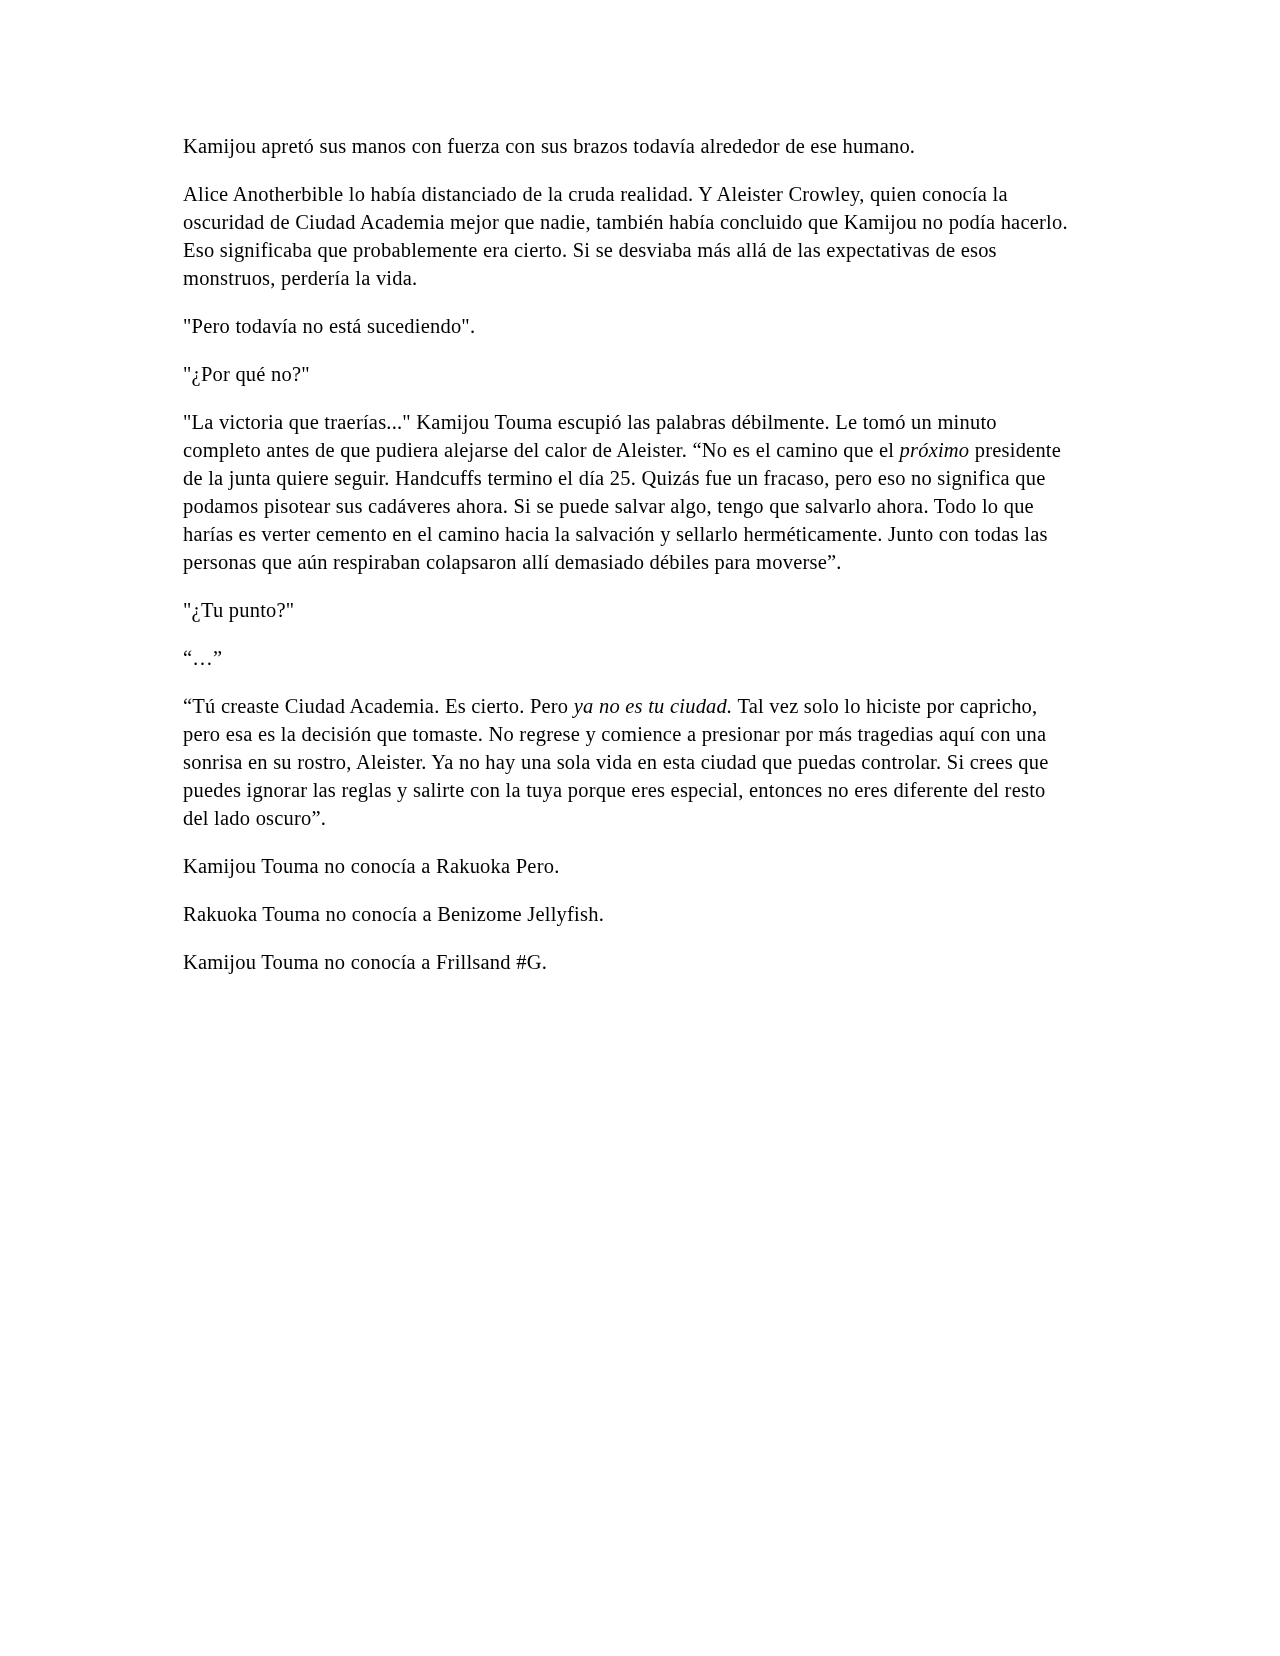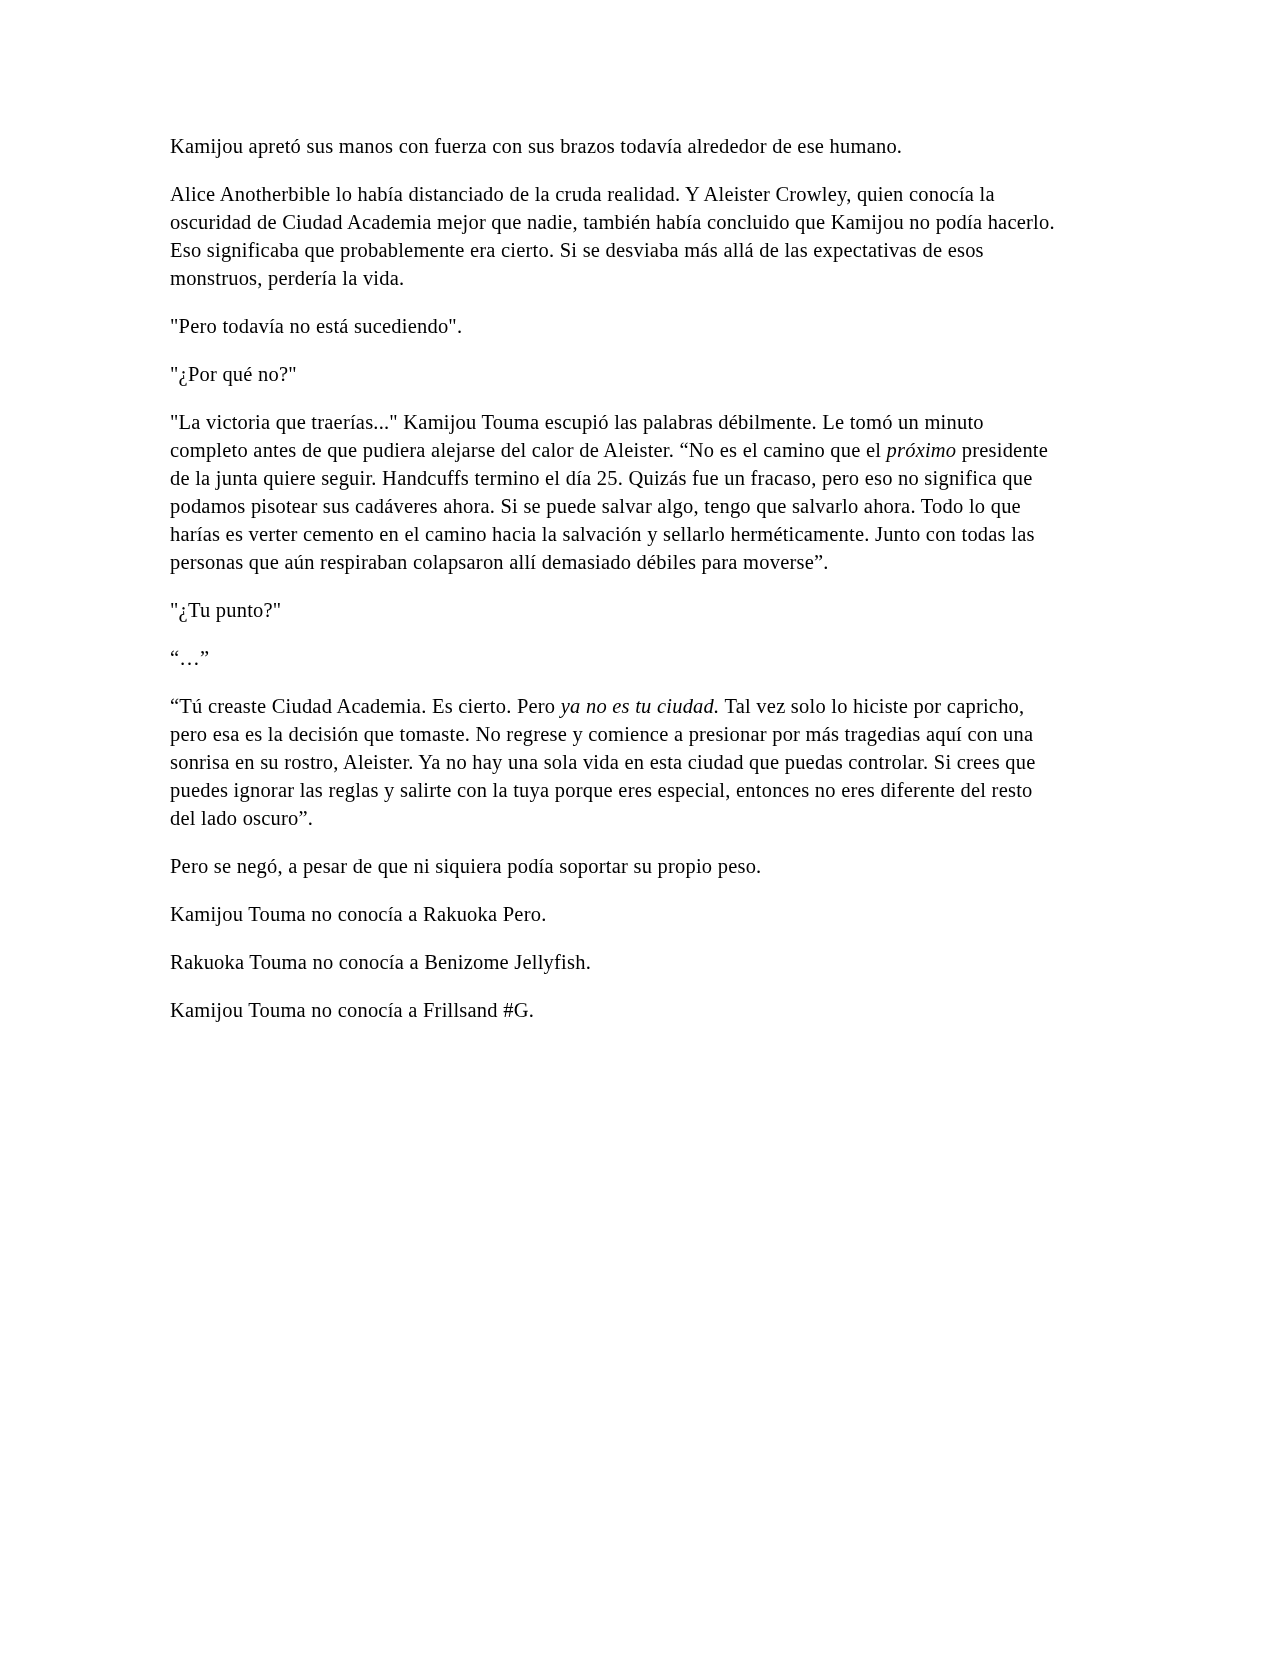--- a/index.html
+++ b/index.html
@@ -16,21 +16,21 @@
   }
   .page {
     position: relative;
     width: 1280px;
     height: 1656px;
     background: #ffffff;
     box-sizing: border-box;
   }
   .doc-body {
     position: absolute;
-    left: 170px;
+    left: 183px;
     top: 132px;
     width: 886px;
   }
   p.para {
     margin: 0 0 20px 0;
     font-size: 20.5px;
     line-height: 28px;
     text-align: left;
     color: #000000;
     letter-spacing: 0.01em;
@@ -61,21 +61,20 @@
 
     <p class="para">"¿Tu punto?"</p>
 
 
     <p class="para">“…”</p>
 
     <p class="para"><span>“Tú creaste Ciudad Academia. Es cierto. Pero </span><em class="it">ya no es tu ciudad.</em><span> Tal vez solo lo hiciste por capricho, pero esa es la decisión que tomaste. No regrese y comience a presionar por más tragedias aquí con una sonrisa en su rostro, Aleister. Ya no hay una sola vida en esta ciudad que puedas controlar. Si crees que puedes ignorar las reglas y salirte con la tuya porque eres especial, entonces no eres diferente del resto del lado oscuro”.</span></p>
 
 
 
-    <p class="para">Pero se negó, a pesar de que ni siquiera podía soportar su propio peso.</p>
 
 
     <p class="para">Kamijou Touma no conocía a Rakuoka Pero.</p>
 
     <p class="para">Rakuoka Touma no conocía a Benizome Jellyfish.</p>
 
     <p class="para">Kamijou Touma no conocía a Frillsand #G.</p>
 
   </div>
 </div>

